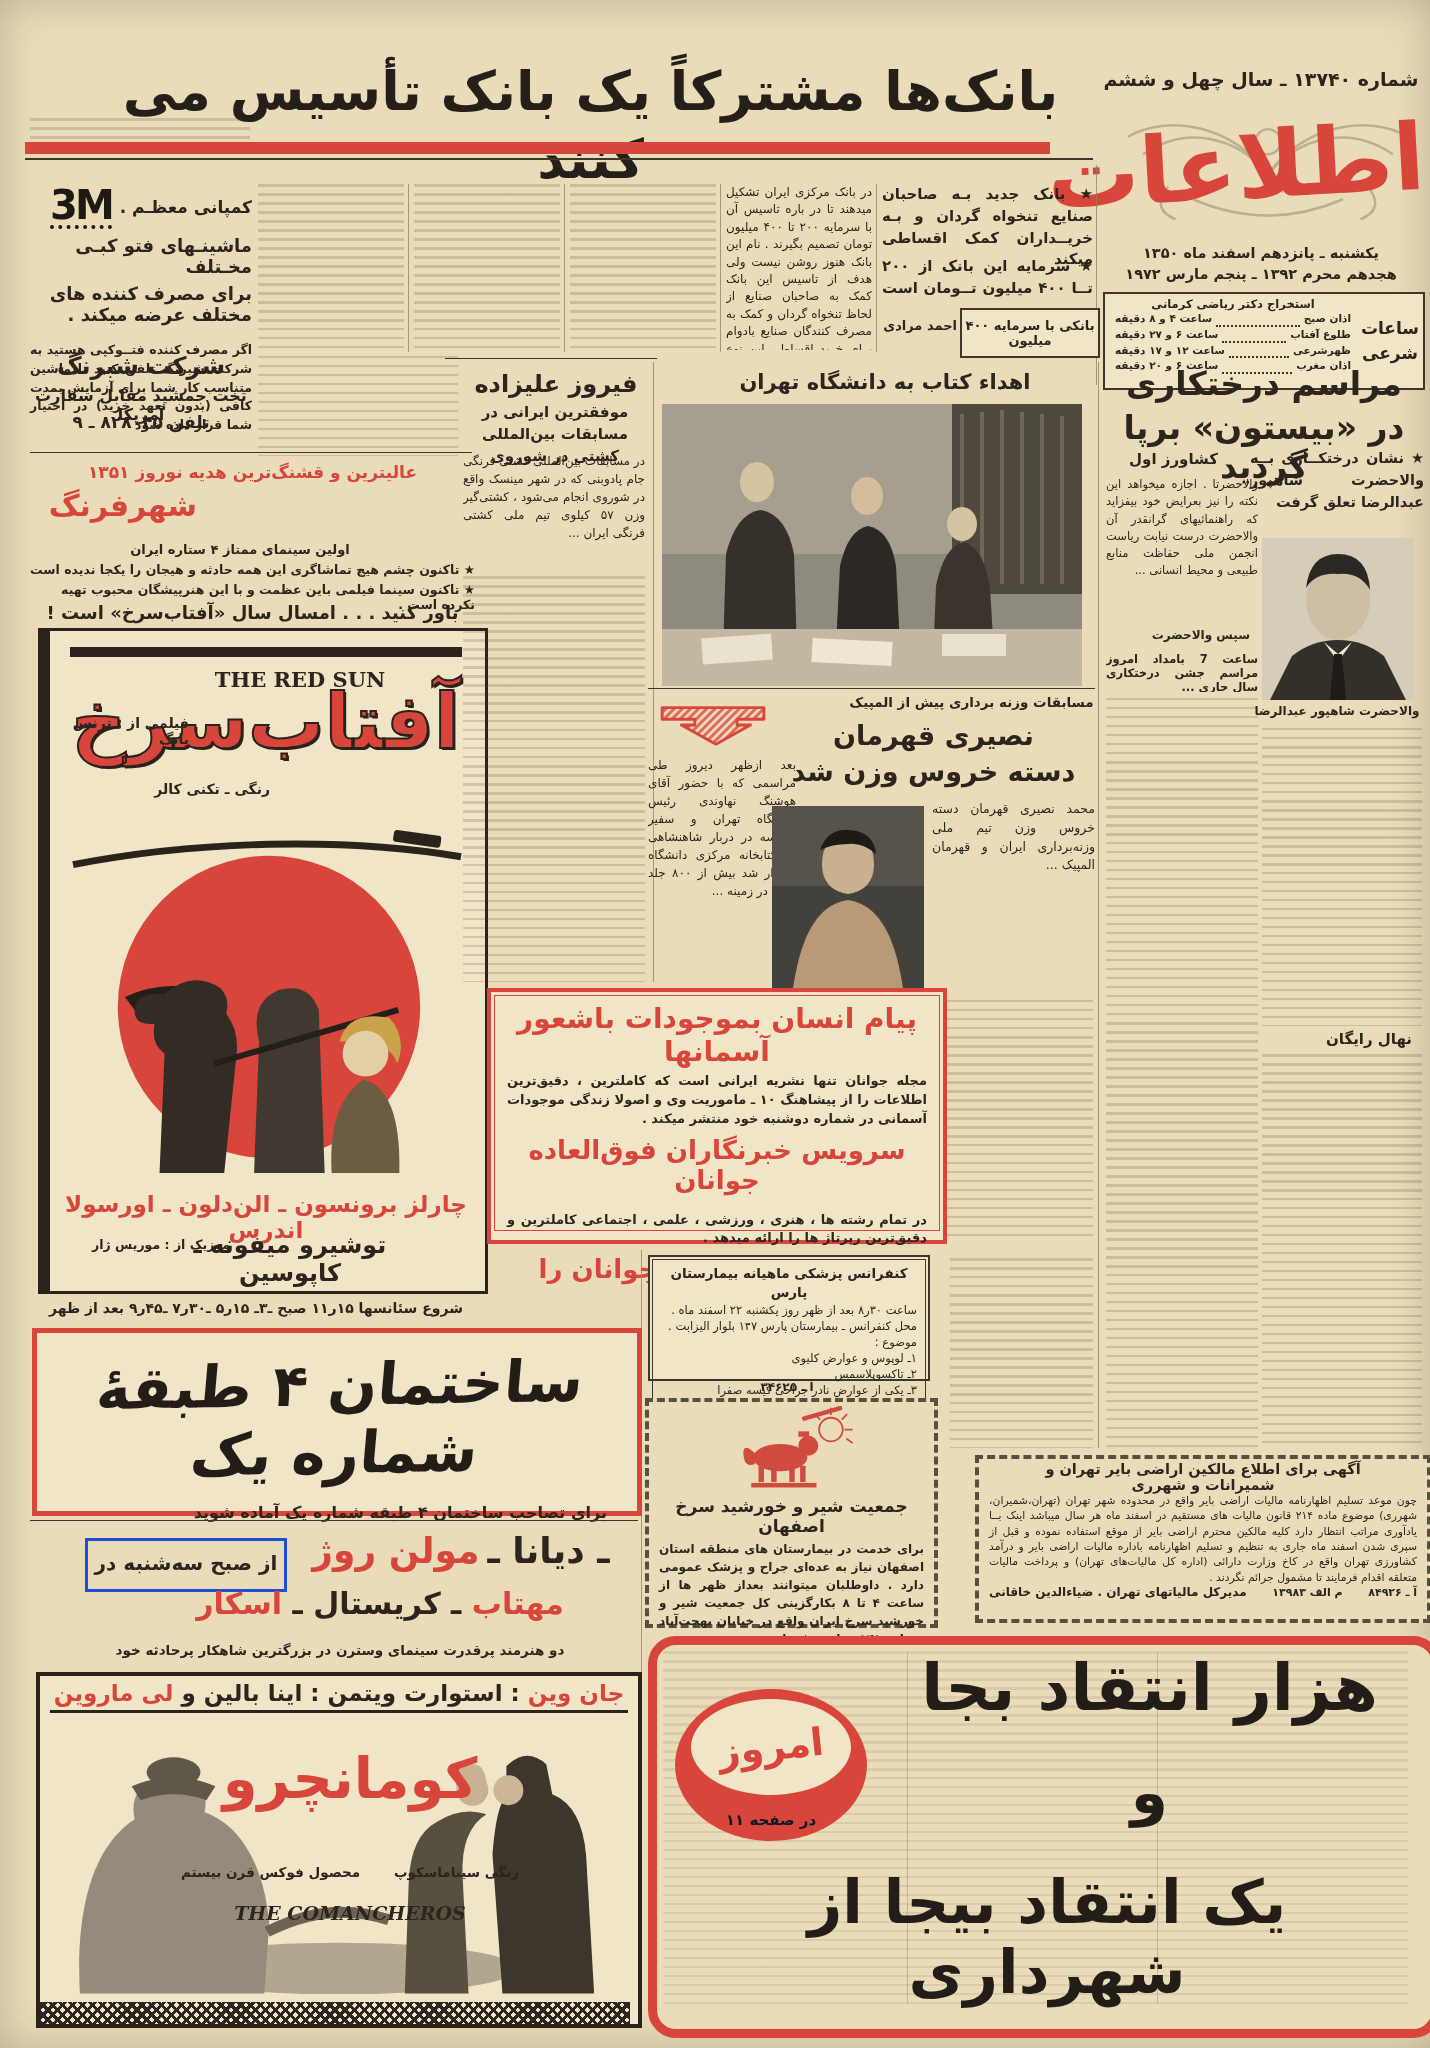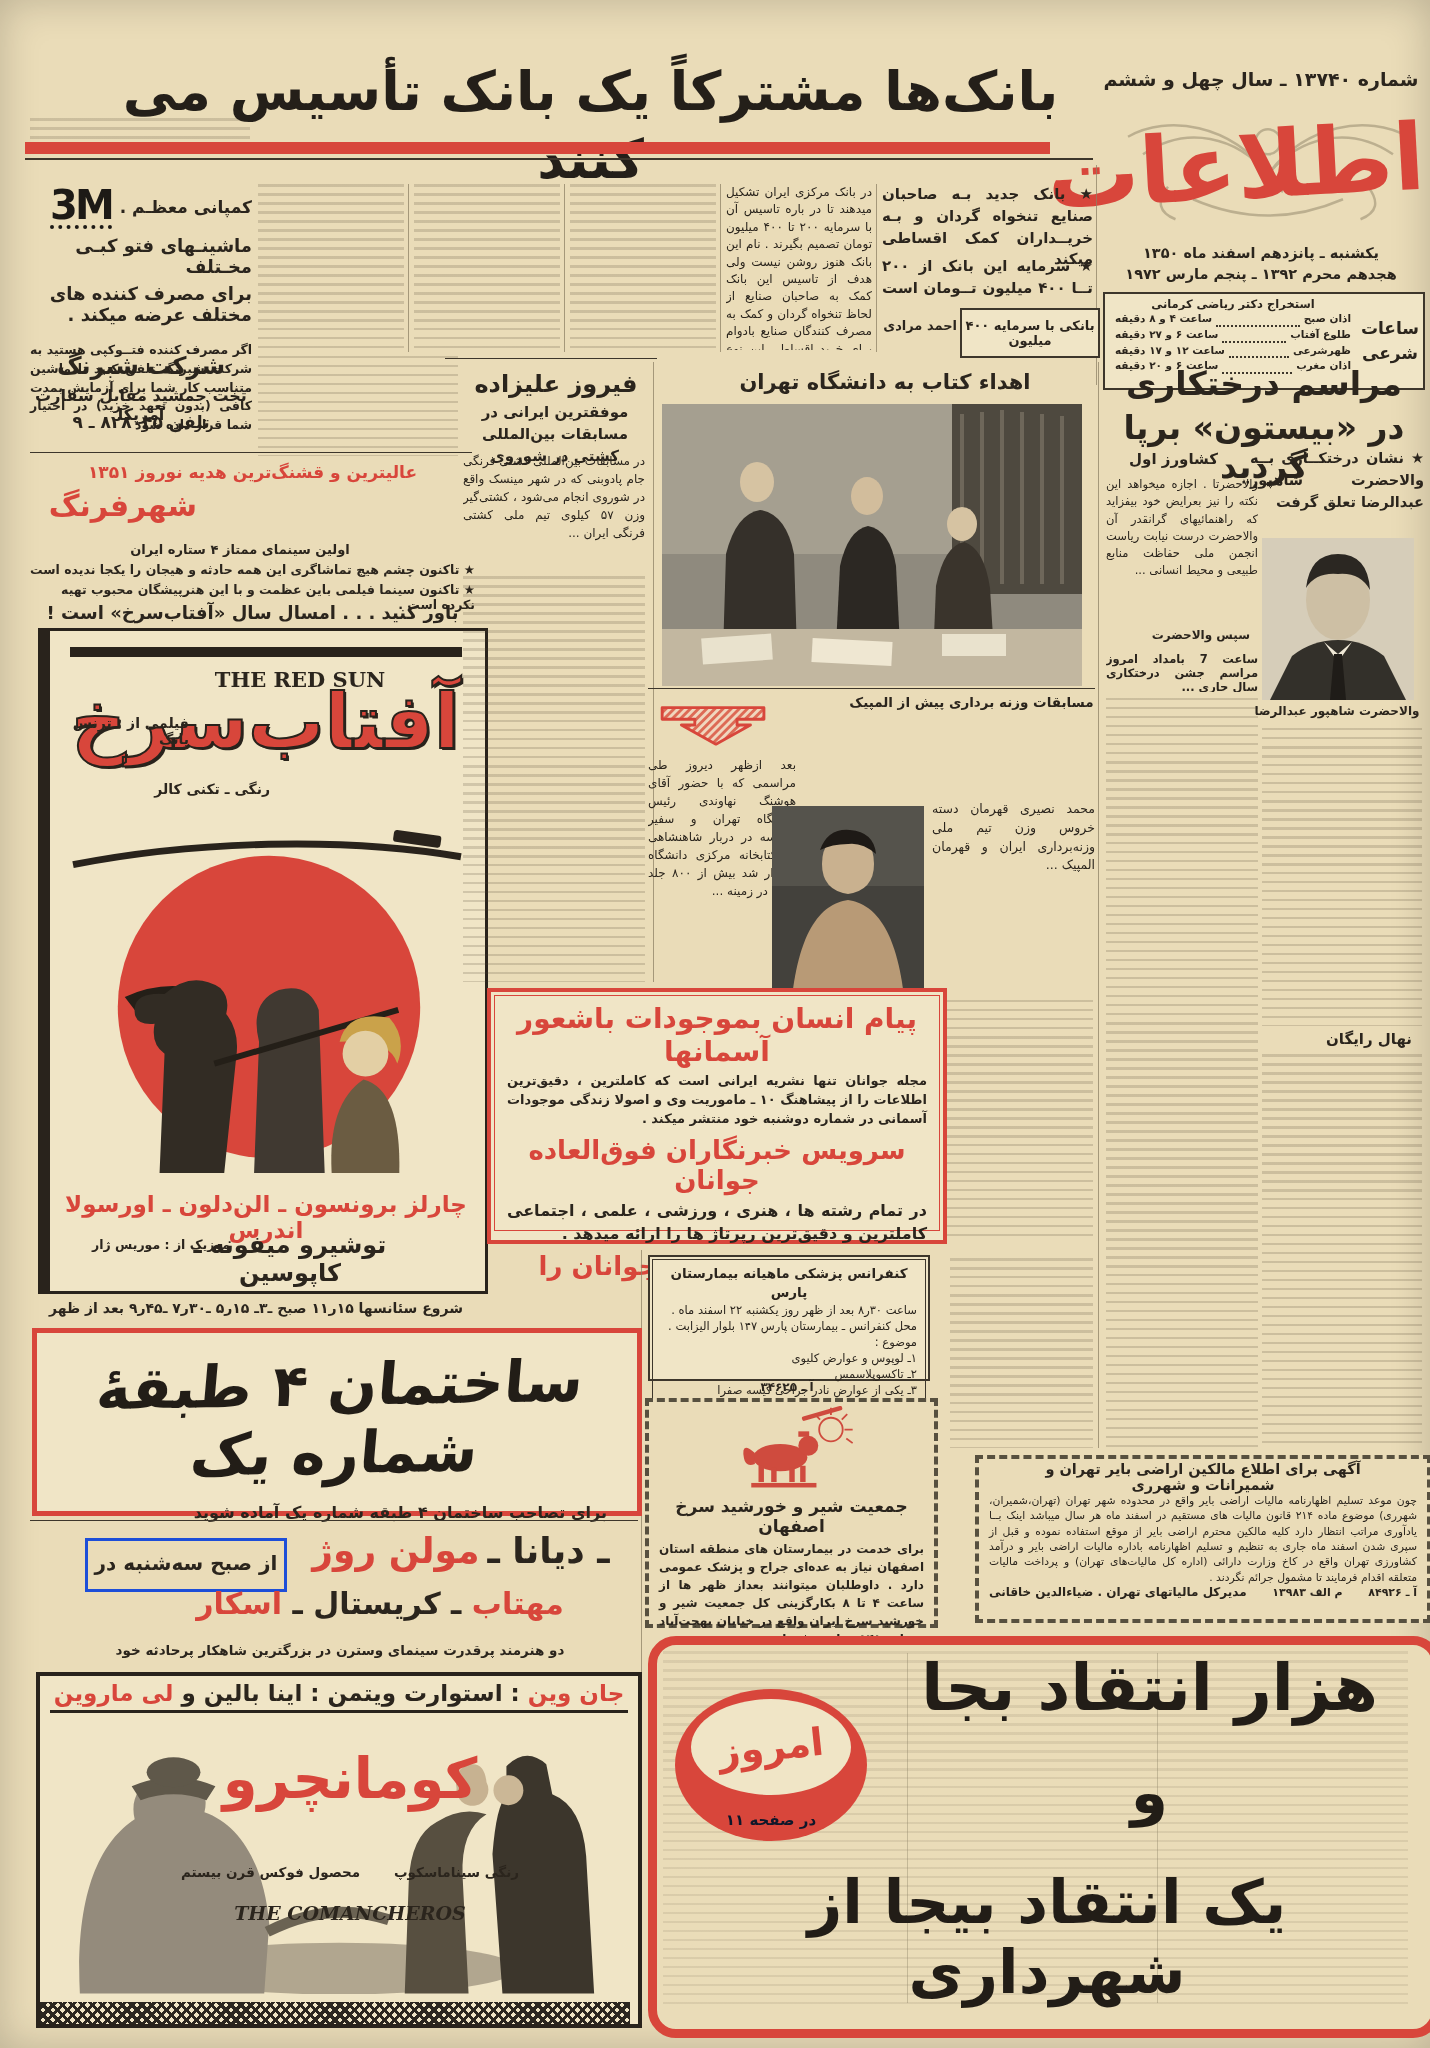--- a/index.html
+++ b/index.html
@@ -185,20 +185,24 @@
             <rect width="6" height="6" fill="#f0d6be"></rect>
             <rect width="3" height="6" fill="#dd6a55"></rect>
           </pattern>
         </defs>
       <path d="M6,8 H112 V20 H84 V26 H98 L62,46 L26,26 H40 V20 H6 Z" fill="url(#hz)" stroke="#d8463b" stroke-width="3" stroke-linejoin="round"></path>
     </svg>
   </div>
   <div class="abs j" style="left:648px;top:756px;width:148px;height:230px;font-size:12px;line-height:1.5;overflow:hidden">بعد ازظهر دیروز طی مراسمی که با حضور آقای هوشنگ نهاوندی رئیس دانشگاه تهران و سفیر فرانسه در دربار شاهنشاهی در کتابخانه مرکزی دانشگاه برگزار شد بیش از ۸۰۰ جلد کتاب در زمینه ...</div>
 
   <div class="abs b c" style="left:848px;top:694px;width:247px;font-size:13.5px">مسابقات وزنه برداری پیش از المپیک</div>
+  <div class="abs b c" style="left:772px;top:718px;width:323px;font-size:27px;line-height:1.35">
+    <div>نصیری قهرمان</div>
+    <div>دسته خروس وزن شد</div>
+  </div>
   <div class="abs j" style="left:932px;top:800px;width:163px;height:196px;font-size:12.5px;line-height:1.5;overflow:hidden">محمد نصیری قهرمان دسته خروس وزن تیم ملی وزنه‌برداری ایران و قهرمان المپیک ...</div>
   <div class="abs photo" style="left:772px;top:806px;width:152px;height:212px">
     <svg viewBox="0 0 152 212" preserveAspectRatio="none">
       <rect width="152" height="212" fill="#43413c"></rect>
       <rect width="152" height="80" fill="#55534c"></rect>
       <path d="M50,58 q0,-28 26,-28 q26,0 26,28 q0,26 -26,30 q-26,-4 -26,-30" fill="#c9b18f"></path>
       <path d="M48,44 q8,-22 30,-20 q24,2 26,24 q-14,-12 -28,-10 q-16,0 -28,6" fill="#1e1a16"></path>
       <path d="M18,212 C24,126 48,98 76,94 C104,98 128,126 134,212 Z" fill="#b89a76"></path>
     </svg>
   </div>
@@ -228,21 +232,21 @@
   <div class="abs b c" style="left:1250px;top:704px;width:174px;font-size:12px">والاحضرت شاهپور عبدالرضا</div>
   <div class="abs ghost" style="left:1262px;top:728px;width:160px;height:298px"></div>
   <div class="abs b" style="left:1282px;top:1030px;width:130px;font-size:15px">نهال رایگان</div>
   <div class="abs ghost" style="left:1262px;top:1054px;width:160px;height:394px"></div>
 
   <div class="abs payam" style="left:487px;top:988px;width:452px;height:248px">
     <div class="payam-in" style="height:222px">
       <div class="b c red" style="font-size:28px">پیام انسان بموجودات باشعور آسمانها</div>
       <div class="b j" style="font-size:13px;line-height:1.45;margin-top:4px">مجله جوانان تنها نشریه ایرانی است که کاملترین ، دقیق‌ترین اطلاعات را از پیشاهنگ ۱۰ ـ ماموریت وی و اصولا زندگی موجودات آسمانی در شماره دوشنبه خود منتشر میکند .</div>
       <div class="b c red" style="font-size:26px;margin-top:6px">سرویس خبرنگاران فوق‌العاده جوانان</div>
-      <div class="b j" style="font-size:16px;line-height:1.45;margin-top:4px">در تمام رشته ها ، هنری ، ورزشی ، علمی ، اجتماعی کاملترین و دقیق‌ترین رپرتاژ ها را ارائه میدهد .</div>
+      <div class="b j" style="font-size:13px;line-height:1.45;margin-top:16px">در تمام رشته ها ، هنری ، ورزشی ، علمی ، اجتماعی کاملترین و دقیق‌ترین رپرتاژ ها را ارائه میدهد .</div>
       <div class="b c red" style="font-size:26px;margin-top:6px">دوشنبه‌ها شما هم جوانان را بخوانید</div>
     </div>
   </div>
 
   <div class="vrule" style="left:641px;top:1250px;height:770px"></div>
   <div class="abs dbox" style="left:648px;top:1255px;width:278px;height:122px">
     <div class="dbox-in" style="font-size:11.5px;line-height:1.4;padding:4px 8px">
       <div class="b c" style="font-size:13.5px">کنفرانس پزشکی ماهیانه بیمارستان پارس</div>
       <div>ساعت ۳۰ر۸ بعد از ظهر روز یکشنبه ۲۲ اسفند ماه .</div>
       <div>محل کنفرانس ـ بیمارستان پارس ۱۴۷ بلوار الیزابت .</div>

